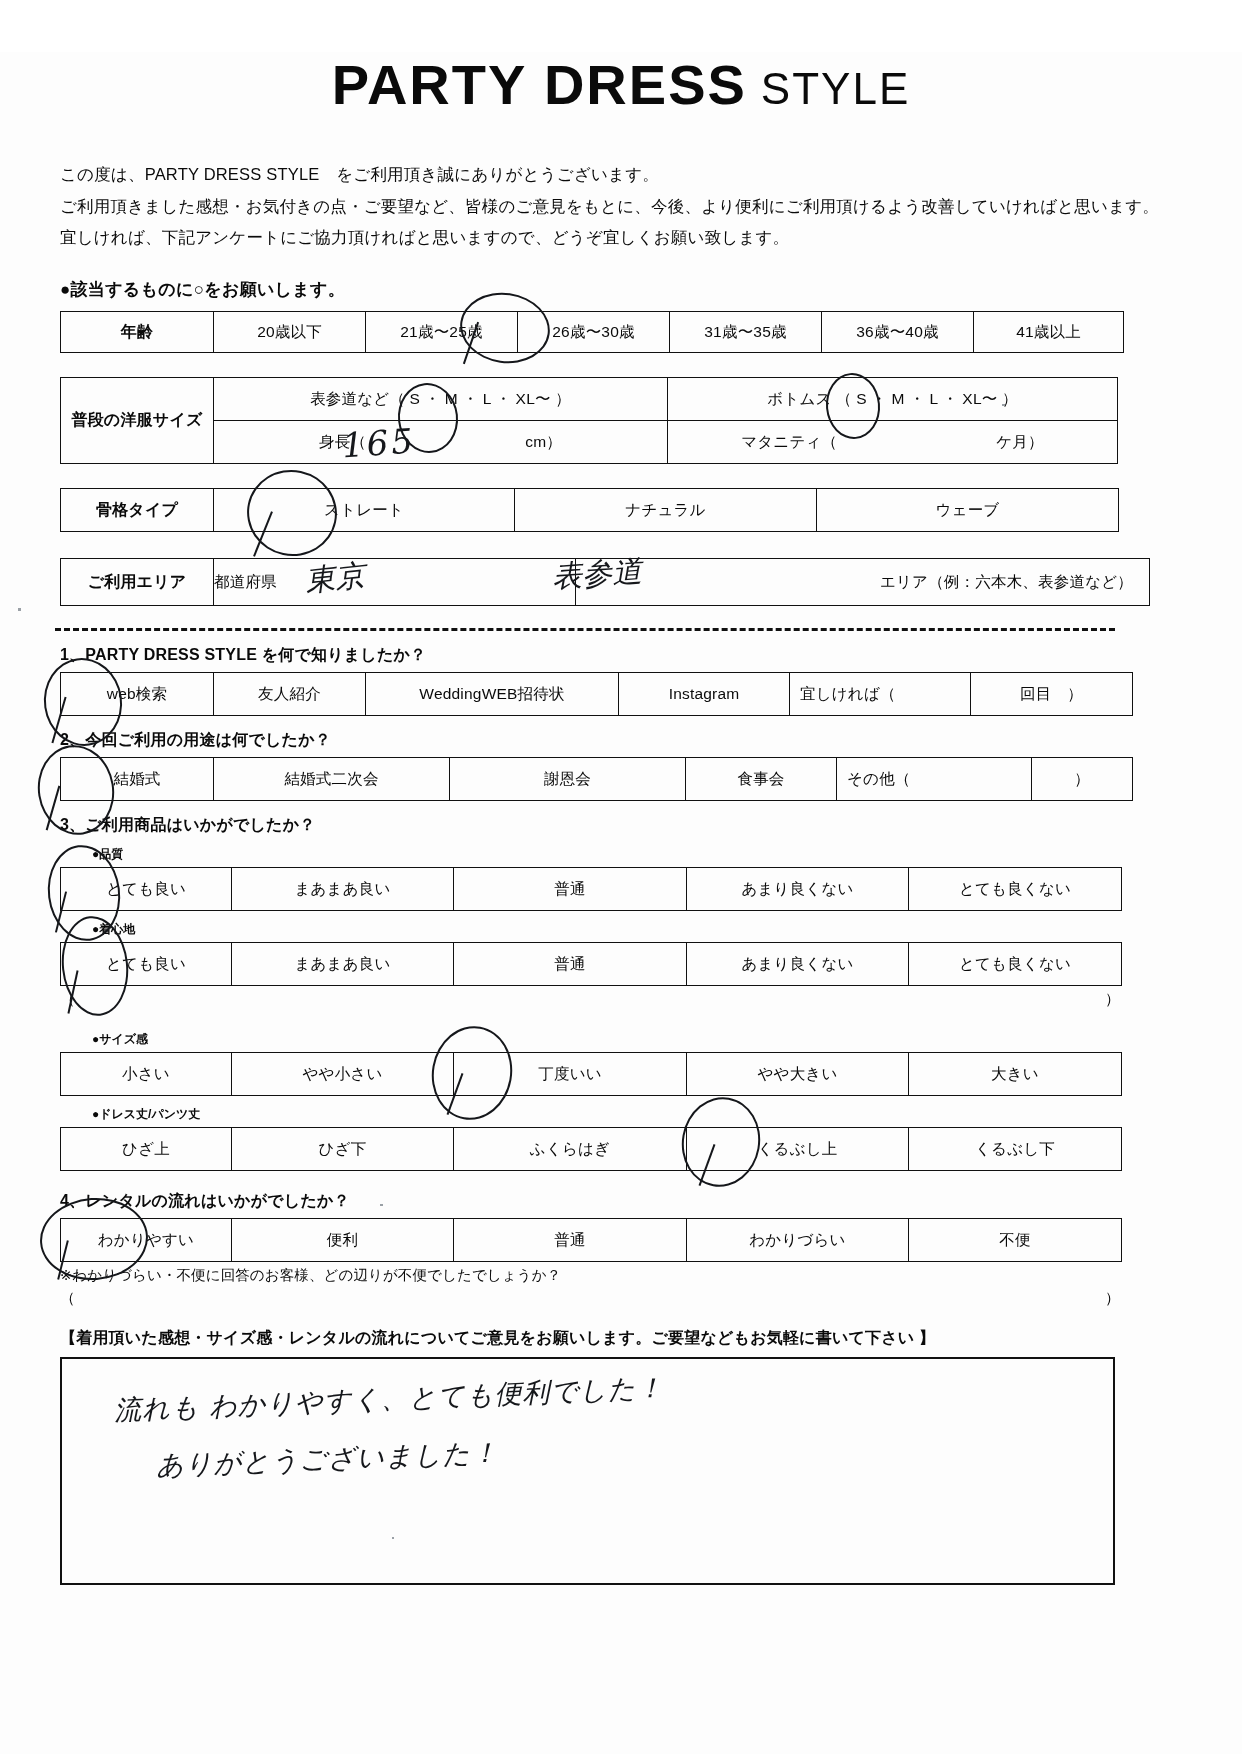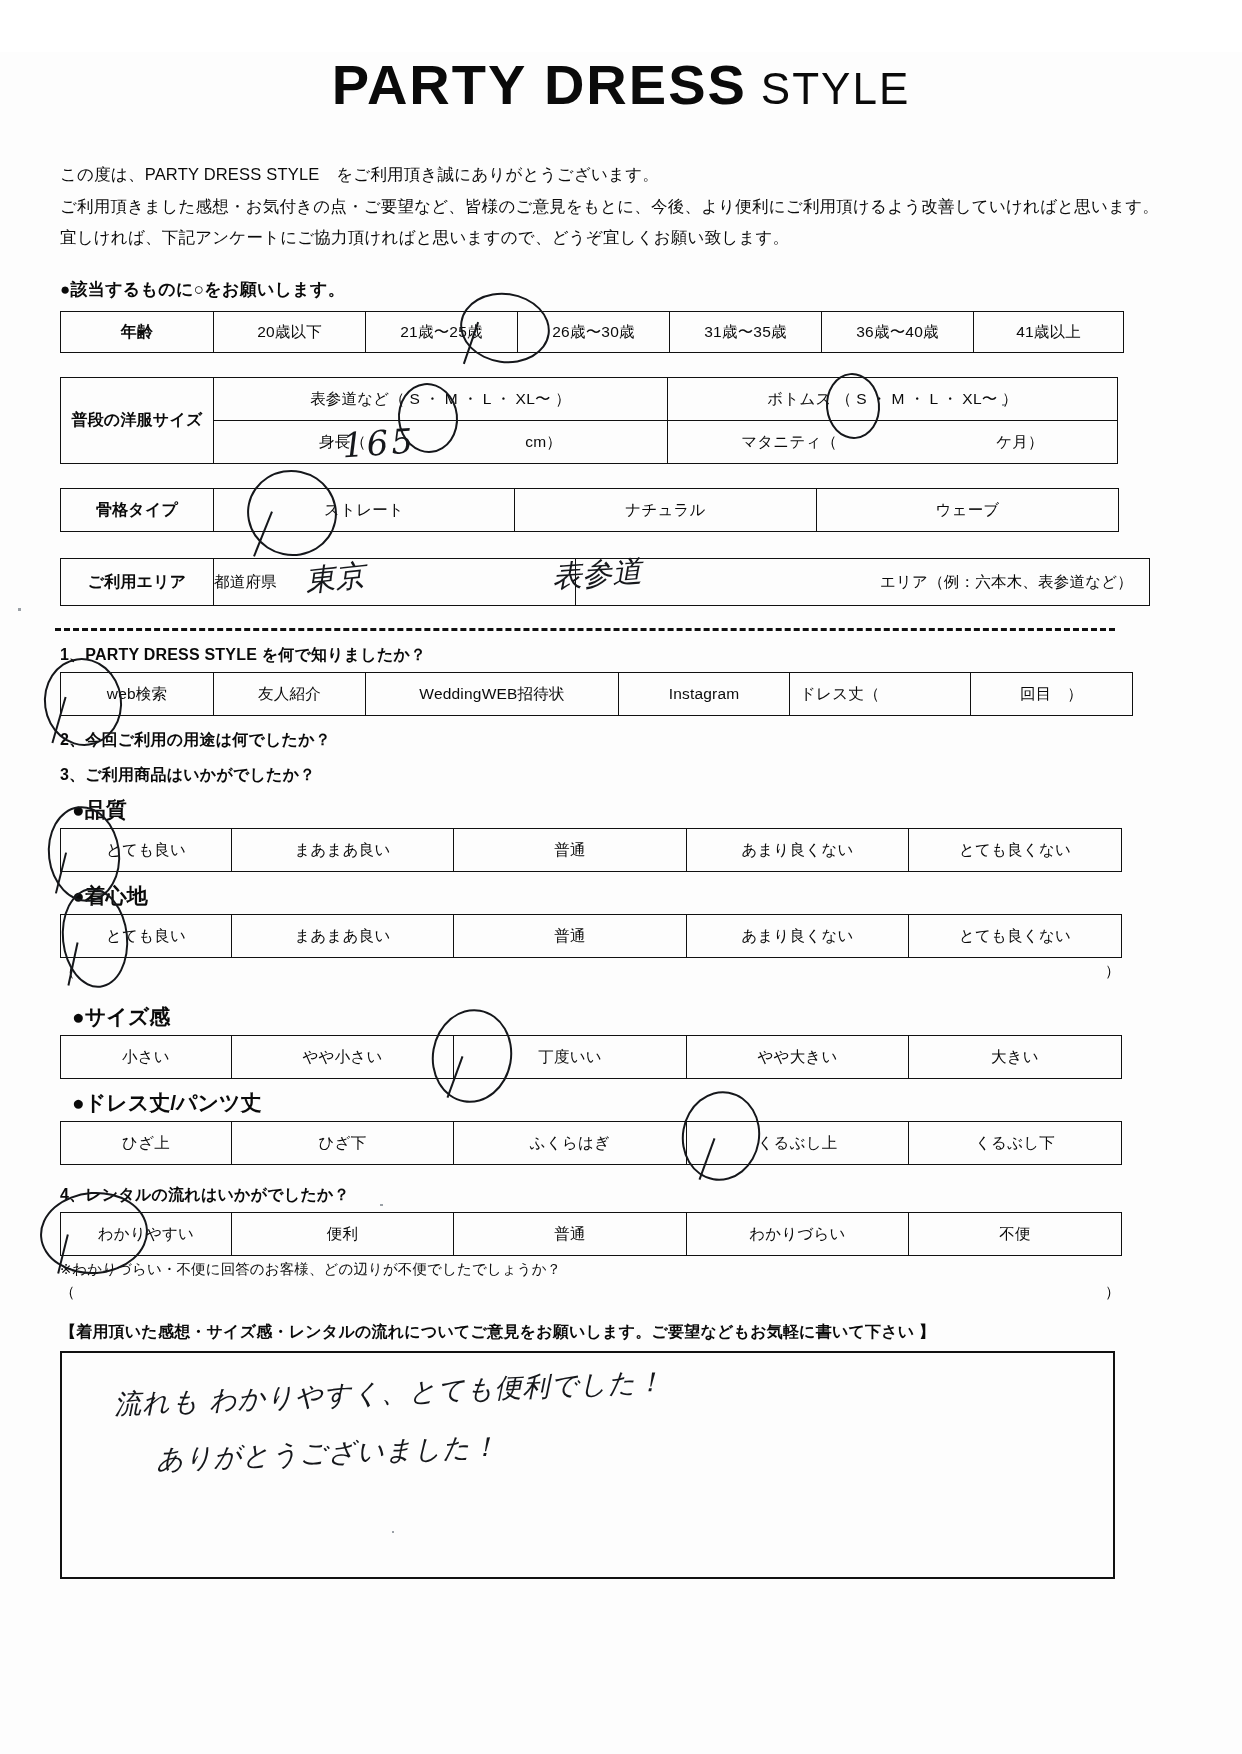--- a/index.html
+++ b/index.html
@@ -48,22 +48,22 @@
     font-weight:bold;
     letter-spacing:.3px;
   }
   .q-head{
     margin:14px 0 6px 60px;
     font-size:16px;
     font-weight:bold;
     letter-spacing:.2px;
   }
   .sub-head{
-    margin:10px 0 4px 72px;
-    font-size:21px;
+    margin:10px 0 4px 92px;
+    font-size:12px;
     font-weight:bold;
   }
   .note{
     margin:4px 0 0 60px;
     font-size:14.5px;
     letter-spacing:.1px;
   }
   .paren-row{
     margin:4px 0 0 60px;
     width:1060px;
@@ -237,30 +237,46 @@
 
   <div class="q-head">1、PARTY DRESS STYLE を何で知りましたか？</div>
   <div class="tbl-wrap">
     <table class="grid">
       <tbody>
           <tr>
         <td style="width:152px;height:42px">web検索</td>
         <td style="width:151px">友人紹介</td>
         <td style="width:252px">WeddingWEB招待状</td>
         <td style="width:170px">Instagram</td>
-        <td class="left" style="width:170px">ドレス丈（</td>
+        <td class="left" style="width:170px">宜しければ（</td>
         <td style="width:161px">回目　）</td>
       </tr>
     </tbody>
       </table>
     <div class="ell" style="left:44px;top:-14px;width:74px;height:84px;transform:rotate(-8deg);"></div>
     <div class="stroke" style="left:58px;top:24px;width:2px;height:48px;transform:rotate(16deg);"></div>
   </div>
 
   <div class="q-head">2、今回ご利用の用途は何でしたか？</div>
+  <div class="tbl-wrap">
+    <table class="grid">
+      <tbody>
+          <tr>
+        <td style="width:152px;height:42px">結婚式</td>
+        <td style="width:235px">結婚式二次会</td>
+        <td style="width:235px">謝恩会</td>
+        <td style="width:150px">食事会</td>
+        <td class="left" style="width:184px">その他（</td>
+        <td style="width:100px;border-left:none">）</td>
+      </tr>
+    </tbody>
+      </table>
+    <div class="ell" style="left:38px;top:-12px;width:72px;height:86px;transform:rotate(-9deg);"></div>
+    <div class="stroke" style="left:52px;top:28px;width:2px;height:46px;transform:rotate(16deg);"></div>
+  </div>
 
   <div class="q-head">3、ご利用商品はいかがでしたか？</div>
 
   <div class="sub-head">●品質</div>
   <div class="tbl-wrap">
     <table class="grid">
       <tbody>
           <tr>
         <td style="width:170px;height:42px">とても良い</td>
         <td style="width:221px">まあまあ良い</td>

